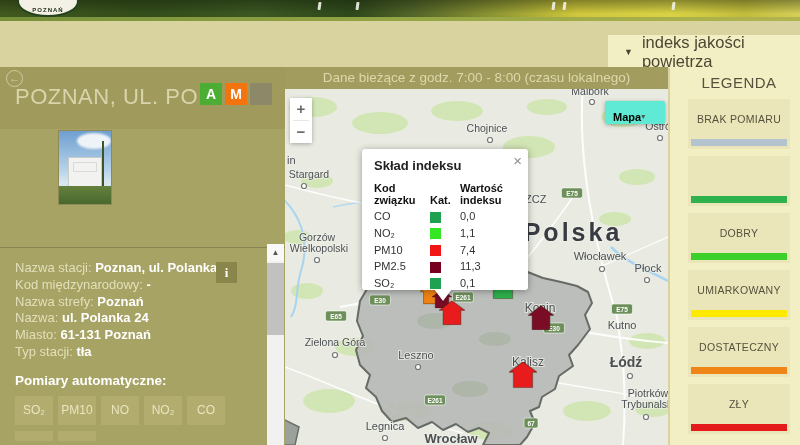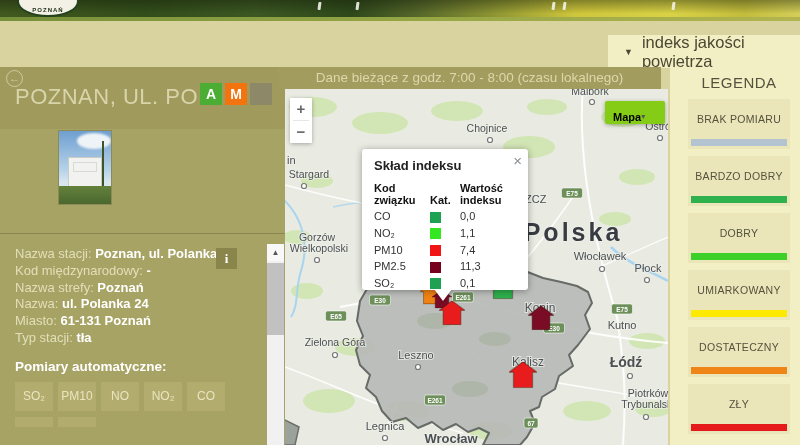--- a/index.html
+++ b/index.html
@@ -31,42 +31,42 @@
   .badges{position:absolute;right:13px;top:16px;display:flex;gap:3px;}
   .badge{width:22px;height:22px;display:flex;align-items:center;justify-content:center;color:#fff;font-size:14px;font-weight:bold;cursor:pointer;}
 
   .station-photo{left:59px;top:131px;width:52px;height:73px;background:linear-gradient(180deg,#6f9fd0,#b8d4ea 55%,#d8e6f0 70%);overflow:hidden;box-shadow:0 0 0 1px rgba(0,0,0,.15);}
   .sp-cloud{position:absolute;left:18px;top:2px;width:34px;height:16px;background:#eef3f7;border-radius:50%;filter:blur(1px);}
   .sp-box{position:absolute;left:9px;top:26px;width:32px;height:30px;background:#f2f3f0;border:1px solid #c9ccc6;}
   .sp-box::before{content:"";position:absolute;left:4px;top:4px;right:4px;height:8px;border:1px solid #d8dad4;}
   .sp-grass{position:absolute;left:0;bottom:0;width:100%;height:18px;background:linear-gradient(180deg,#64813c,#49682e);}
   .sp-pole{position:absolute;right:7px;top:10px;width:2px;height:56px;background:#3c5426;}
 
-  .station-info{position:absolute;left:0;top:166px;width:285px;height:168px;border-top:1px solid rgba(0,0,0,.18);box-sizing:border-box;padding:12px 0 0 15px;}
+  .station-info{position:absolute;left:0;top:180px;width:285px;height:168px;border-top:1px solid rgba(0,0,0,.18);box-sizing:border-box;padding:12px 0 0 15px;}
   .info-row{font-size:13px;line-height:16.8px;color:#e3dfba;}
   .info-row b{color:#fff;}
   .info-btn{position:absolute;right:48px;top:14px;width:21px;height:21px;background:#8a854a;color:#fff;border:0;font-weight:bold;font-size:13px;
     font-family:"Liberation Serif",serif;cursor:pointer;}
   .meas-heading{margin:12px 0 8px 0;font-size:13.5px;font-weight:bold;color:#fff;}
   .meas-row{display:flex;gap:5px;}
   .meas-btn{width:38px;height:29px;background:#b2ac6e;color:#e9e5c0;font-size:12px;display:flex;align-items:center;justify-content:center;cursor:pointer;}
   .meas-stub{width:38px;height:10px;background:#b2ac6e;margin-top:6px;}
 
   .sb-scroll{position:absolute;right:1px;top:177px;width:17px;height:201px;background:#f1f1f1;}
   .sb-scroll-up{width:17px;height:17px;background:#f8f8f8;color:#555;font-size:8px;text-align:center;line-height:17px;cursor:pointer;}
   .sb-thumb{position:absolute;left:0;top:19px;width:17px;height:72px;background:#c1c1c1;cursor:grab;}
 
   
-  .status-bar{left:278px;top:67px;width:383px;height:22px;background:#a29c5e;color:#ddd8ab;font-size:13.5px;line-height:22px;text-align:center;}
+  .status-bar{left:285px;top:67px;width:383px;height:22px;background:#a29c5e;color:#ddd8ab;font-size:13.5px;line-height:22px;text-align:center;}
   .map-canvas{left:285px;top:89px;width:383px;height:356px;background:#e9ebe2;overflow:hidden;}
   .map-canvas svg{position:absolute;inset:0;}
   .zoom-ctl{position:absolute;left:5px;top:9px;width:22px;background:#fff;border-radius:2px;box-shadow:0 1px 4px rgba(0,0,0,.3);z-index:6;}
   .zoom-btn{display:block;width:22px;height:22px;border:0;background:#fff;color:#666;font-size:15px;font-weight:bold;line-height:20px;text-align:center;padding:0;cursor:pointer;}
   .zoom-div{height:1px;background:#e6e6e6;margin:0 3px;}
-  .map-type{position:absolute;left:320px;top:12px;width:60px;height:23px;background:#84cc16;box-shadow:0 1px 4px rgba(0,0,0,.3);border-radius:2px;
+  .map-type{position:absolute;left:320px;top:12px;width:60px;height:23px;background:#5eead4;box-shadow:0 1px 4px rgba(0,0,0,.3);border-radius:2px;
     display:flex;align-items:center;justify-content:flex-start;padding:8px 6px 0 8px;box-sizing:border-box;cursor:pointer;z-index:6;}
   .map-type span{font-size:11px;font-weight:bold;color:#000;}
   .map-type .arrow{font-size:8px;color:#555;font-weight:normal;}
 
   .popup{position:absolute;left:77px;top:60px;width:166px;background:#fff;border-radius:3px;box-shadow:0 1px 7px rgba(0,0,0,.35);
     padding:9px 10px 1px 12px;box-sizing:border-box;z-index:5;}
   .popup-title{font-size:13px;font-weight:bold;color:#222;}
   .popup-close{position:absolute;right:6px;top:4px;border:0;background:none;color:#8a9097;font-size:15px;cursor:pointer;padding:0;line-height:1;}
   .popup-grid{display:grid;grid-template-columns:56px 30px 60px;row-gap:4px;margin-top:9px;font-size:11px;color:#333;align-items:center;}
   .popup-grid .hdr{font-weight:bold;color:#111;white-space:pre-line;line-height:1.1;align-self:end;}
@@ -307,21 +307,20 @@
   </div>
 
   <div class="abs legend">
     <div class="legend-title">LEGENDA</div>
     <div id="legend-items">
         <div class="legend-item">
           <div class="legend-item-label">BRAK POMIARU</div>
           <div class="legend-item-bar" style="background: rgb(180, 195, 208);"></div>
         </div>
         <div class="legend-item">
-          <div class="legend-item-label">BARDZO DOBRY</div>
           <div class="legend-item-bar" style="background: rgb(47, 177, 78);"></div>
         </div>
         <div class="legend-item">
           <div class="legend-item-label">DOBRY</div>
           <div class="legend-item-bar" style="background: rgb(62, 208, 42);"></div>
         </div>
         <div class="legend-item">
           <div class="legend-item-label">UMIARKOWANY</div>
           <div class="legend-item-bar" style="background: rgb(254, 233, 0);"></div>
         </div>

